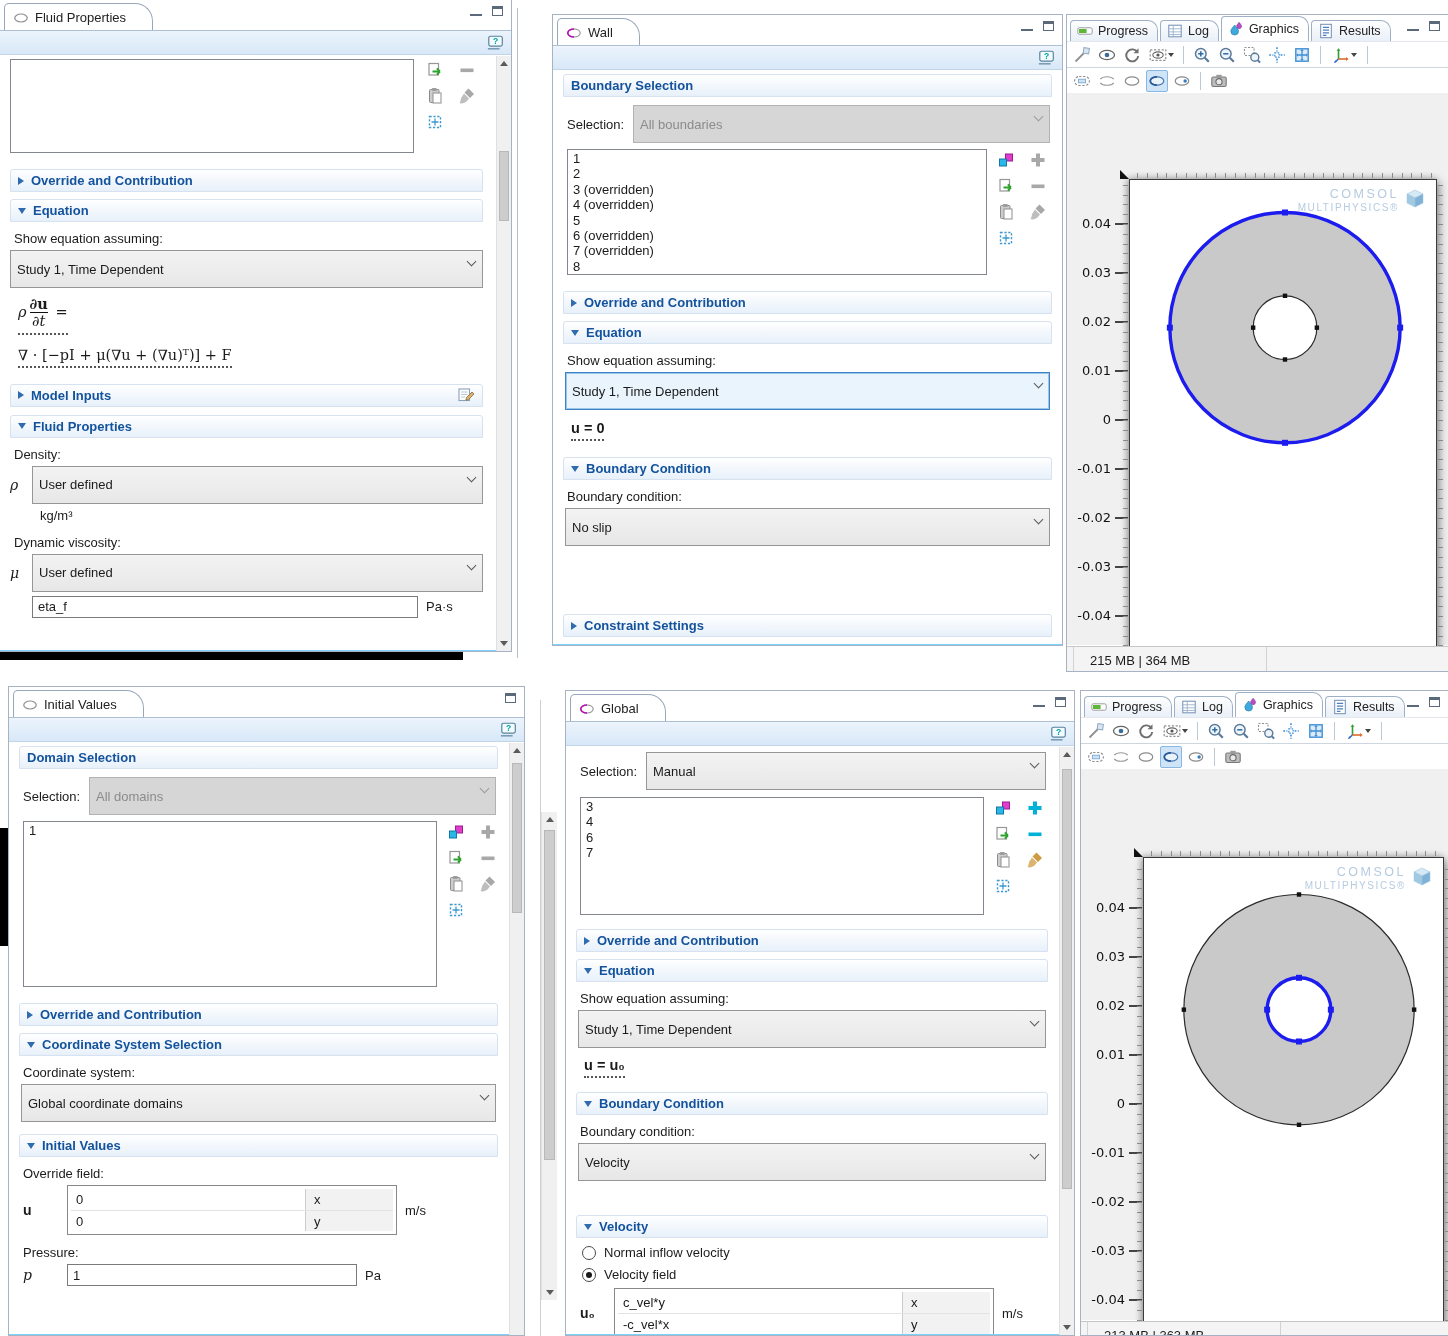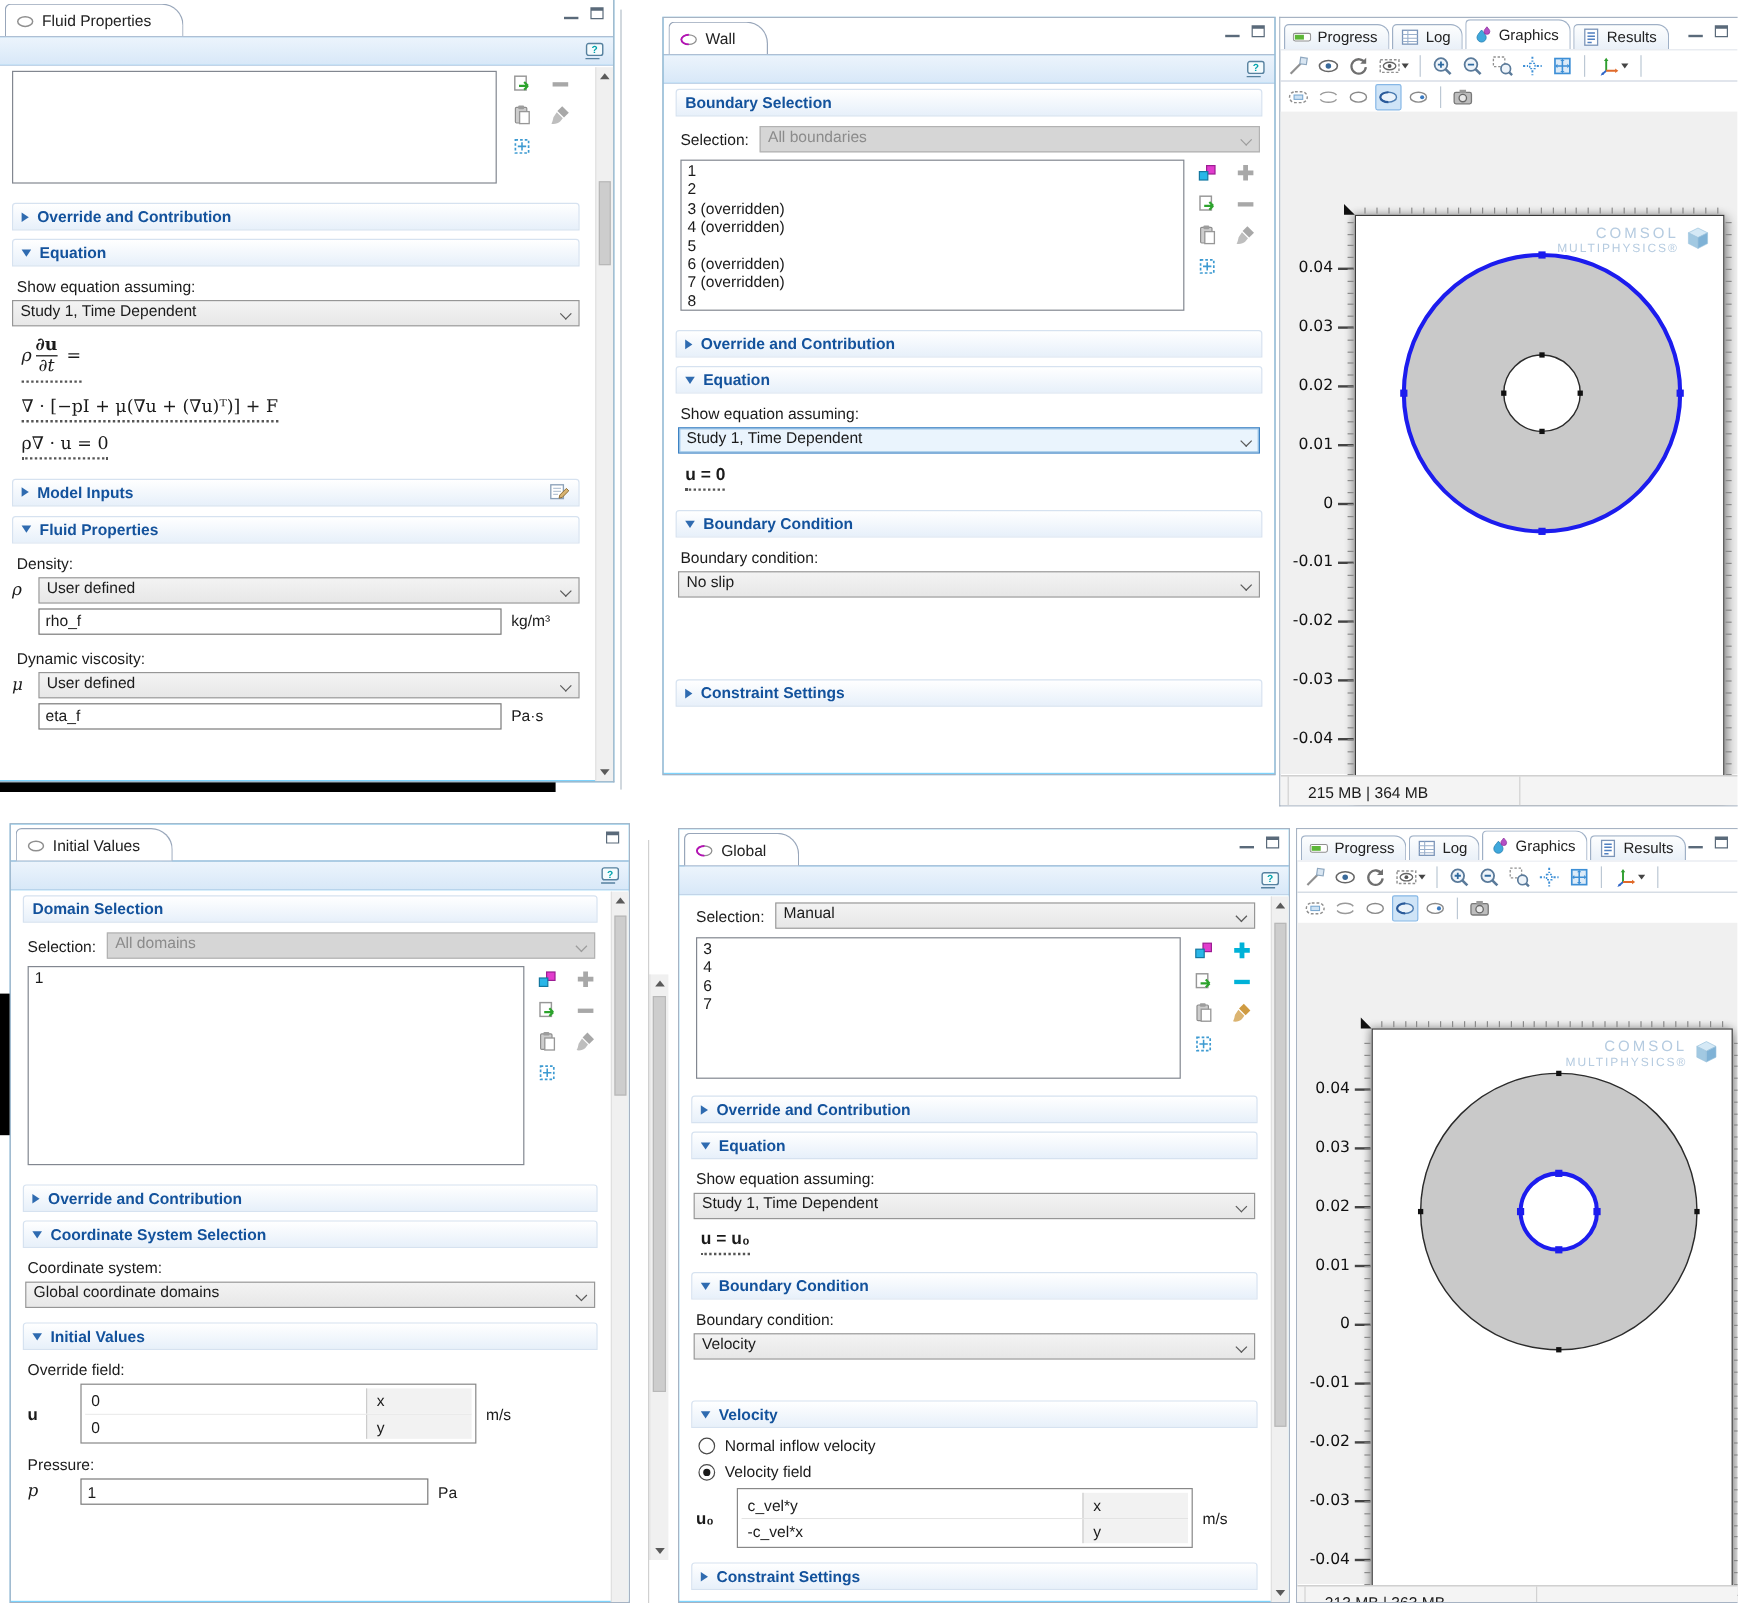--- a/index.html
+++ b/index.html
@@ -19,22 +19,22 @@
   .wbody { position:relative; background:#fff; padding:2px 8px 0 8px; height:calc(100% - 56px); overflow:hidden; }
   .sec { margin:10px 2px 0 2px; height:23px; display:flex; align-items:center; gap:7px; padding:0 7px;
     background:linear-gradient(#ffffff,#e7f0fa); border:1px solid #d6e2f0; border-radius:3px 3px 0 0; }
   .sec .arr { width:0; height:0; }
   .arr.right { border-left:6px solid #2f6bb0; border-top:4px solid transparent; border-bottom:4px solid transparent; }
   .arr.down  { border-top:6px solid #2f6bb0; border-left:4px solid transparent; border-right:4px solid transparent; }
   .sec .t { font-weight:bold; color:#13529c; }
   .sec .secic { margin-left:auto; }
   .lbl { margin:9px 2px 4px 6px; }
   .row { display:flex; align-items:center; }
-  .combo { height:22px; border:1px solid #969696; background:linear-gradient(#f3f3f3,#e7e7e7);
-    display:flex; align-items:flex-start; padding:0 20px 0 6px; position:relative; white-space:nowrap; overflow:hidden; }
+  .combo { height:38px; border:1px solid #969696; background:linear-gradient(#f3f3f3,#e7e7e7);
+    display:flex; align-items:center; padding:0 20px 0 6px; position:relative; white-space:nowrap; overflow:hidden; }
   .combo::after { content:""; position:absolute; right:7px; top:7px; width:6px; height:6px;
     border-left:1.6px solid #5a5a5a; border-bottom:1.6px solid #5a5a5a; transform:rotate(-45deg); }
   .combo.dis { background:#d6d6d6; color:#8b8b8b; border-color:#b2b2b2; }
   .combo.dis::after { border-color:#9c9c9c; }
   .combo.foc { background:#eaf4fd; border:1px solid #3d82c4; box-shadow:0 0 0 1px #9cc6e8 inset; }
   .tin { height:22px; border:1px solid #7a7a7a; background:#fff; display:flex; align-items:center; padding:0 5px; }
   .lbox { border:1px solid #828790; background:#fff; line-height:15.4px; padding:1px 5px; white-space:pre-line; overflow:hidden; }
   .gsym { width:22px; font-family:"DejaVu Serif", serif; font-style:italic; font-size:14px; }
   .unit { margin-left:8px; white-space:nowrap; }
   .icol { position:absolute; display:grid; grid-template-columns:20px 20px; gap:8px 12px; }
@@ -288,45 +288,39 @@
     <div class="eqline">
       <span class="udot"><i>ρ</i><span class="frac">
             <span class="beq">∂u</span>
             <span class="fbar"></span>
             <i>∂t</i>
           </span> <span>=</span></span>
     </div>
     <div class="eqline" style="margin-top:12px;text-decoration:underline;">
       <span class="udot">∇ · [−pI + μ(∇u + (∇u)ᵀ)] + F</span>
     </div>
-    <div class="eqline" style="margin-top:10px;">
-      <span class="udot">ρ∇ · u = 0</span>
-    </div>
     <div class="sec" style="margin-top:16px;">
       <span class="arr right"></span>
         <span class="t">Model Inputs</span>
       <svg class="ic secic">
           <use href="#s-edit"></use>
         </svg>
     </div>
     <div class="sec" style="margin-top:8px;">
       <span class="arr down"></span>
         <span class="t">Fluid Properties</span>
     </div>
     <div class="lbl">Density:</div>
     <div class="row" style="margin:0 2px;">
       <span class="gsym">ρ</span>
       <div class="combo" style="flex:1;">
           <span>User defined</span>
         </div>
     </div>
     <div class="row" style="margin:4px 2px 0 24px;">
-      <div class="tin" style="width:386px;">
-          <span>rho_f</span>
-        </div>
       <span class="unit">kg/m³</span>
     </div>
     <div class="lbl" style="margin-top:12px;">Dynamic viscosity:</div>
     <div class="row" style="margin:0 2px;">
       <span class="gsym">μ</span>
       <div class="combo" style="flex:1;">
           <span>User defined</span>
         </div>
     </div>
     <div class="row" style="margin:4px 2px 0 24px;">

